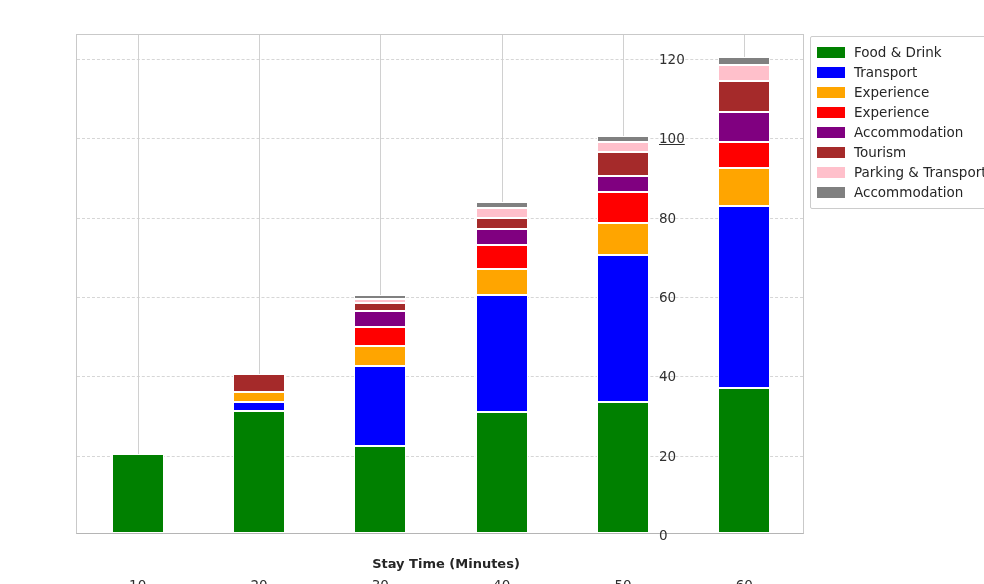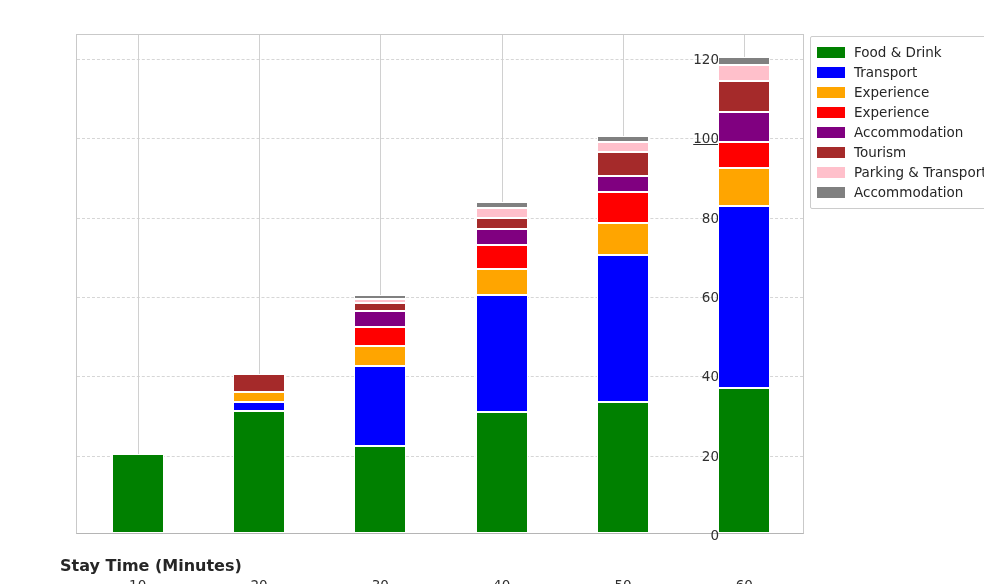--- a/index.html
+++ b/index.html
@@ -28,24 +28,25 @@
     left: 0;
     top: 8px;
     width: 804px;
     text-align: center;
     font-size: 15.5px;
     color: #262626;
     letter-spacing: 0.1px;
   }
   #xlabel {
     position: absolute;
-    left: 60px;
+    left: 82px;
     top: 556px;
     width: 728px;
-    font-size: 16px;
+    text-align: center;
+    font-size: 13px;
     font-weight: bold;
     color: #262626;
   }
 
   
   #plot {
     position: absolute;
     left: 76px;
     top: 34px;
     width: 728px;
@@ -69,21 +70,20 @@
     top: 0;
     bottom: 0;
     width: 0;
     border-left: 1px solid #d0d0d0;
   }
 
   .ytick-label {
     position: absolute;
     right: 84px;
     width: 60px;
-    text-align: right;
     font-size: 13.5px;
     color: #303030;
     transform: translateY(-50%);
   }
   .xtick-label {
     position: absolute;
     top: 542px;
     width: 80px;
     text-align: center;
     font-size: 13.5px;

